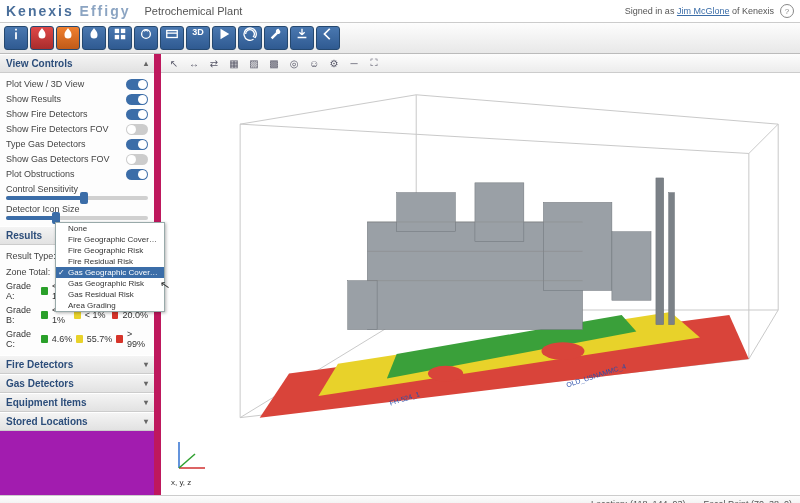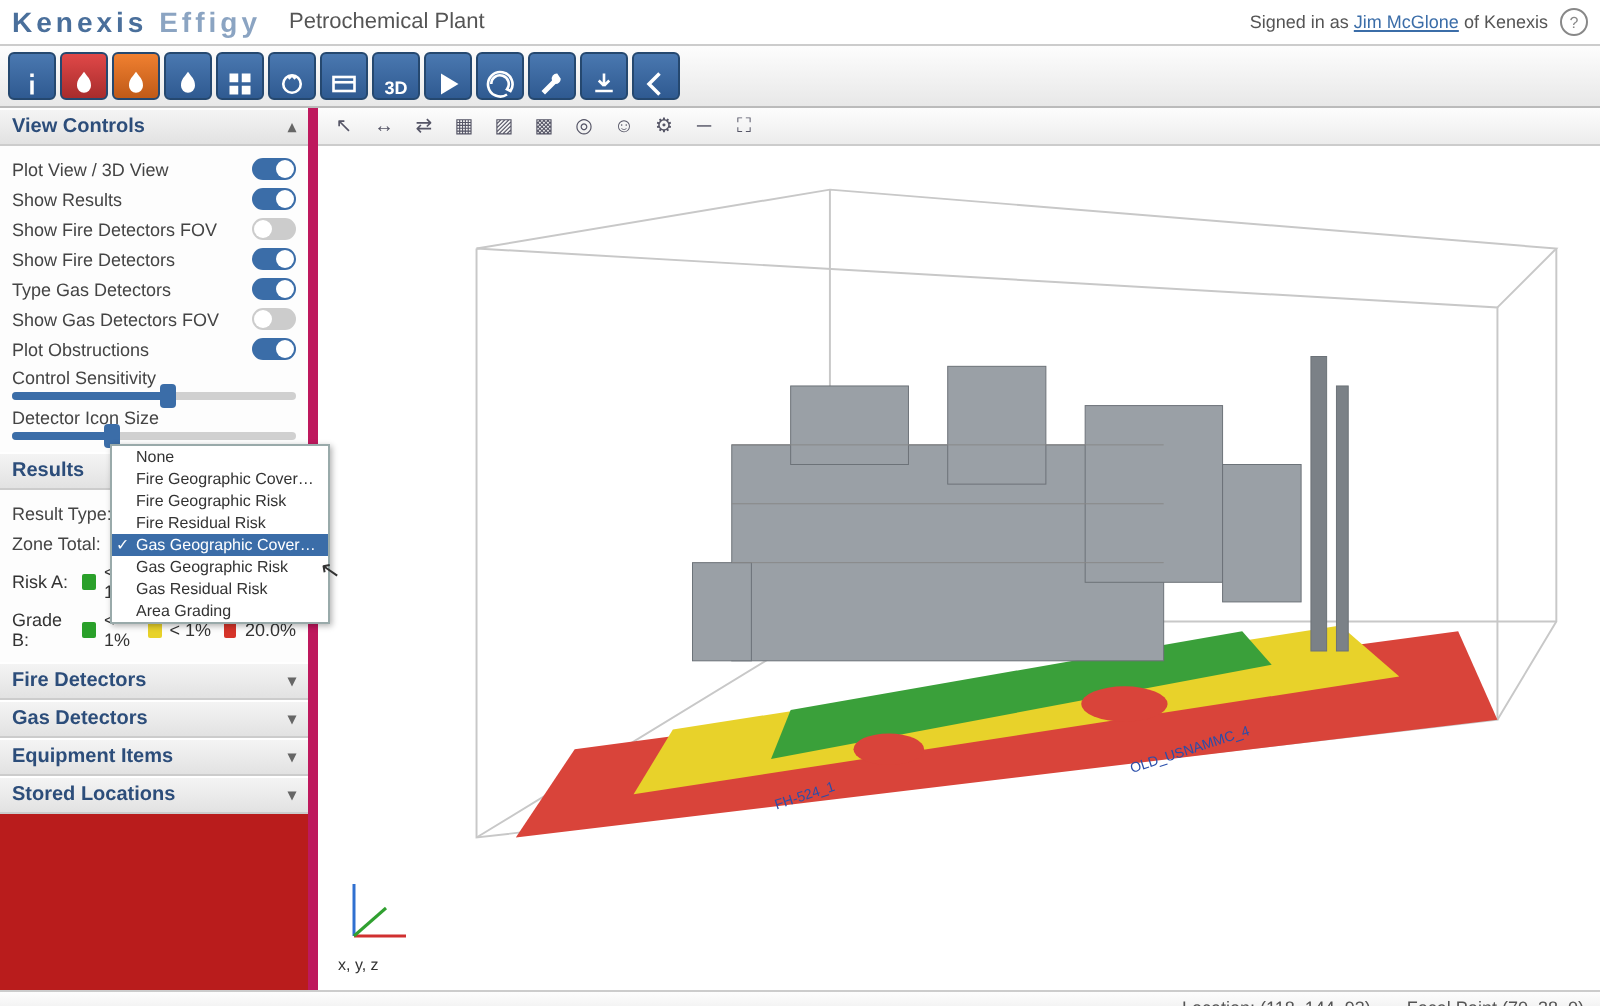--- a/index.html
+++ b/index.html
@@ -4,30 +4,30 @@
 <style>
 html,body{margin:0;padding:0;font-family:Arial,Helvetica,sans-serif;font-size:10px;color:#333;background:#fff;width:800px;height:503px;overflow:hidden}
 .header{display:flex;align-items:center;padding:2px 6px;border-bottom:1px solid #ccc;height:18px;background:#fff}
 .brand{color:#4a6f9b;font-family:'Trebuchet MS',sans-serif;font-size:14px;letter-spacing:2px;font-weight:bold}
 .brand .light{color:#8ba4c2}
 .plant{margin-left:14px;color:#555;font-size:11px}
 .header-right{margin-left:auto;color:#555;font-size:9px;display:flex;align-items:center;gap:6px}
 .header-right a{color:#3b6da8;text-decoration:underline}
 .help-icon{width:12px;height:12px;border:1px solid #888;border-radius:50%;display:inline-flex;align-items:center;justify-content:center;color:#888;font-size:8px}
 .toolbar{display:flex;align-items:center;padding:2px 4px;gap:2px;background:linear-gradient(#fdfdfd,#e8e8e8);border-bottom:1px solid #bbb;height:26px}
-.tbtn{width:22px;height:22px;background:linear-gradient(#4a78b0,#2f5a91);border:1px solid #25486f;border-radius:3px;display:flex;align-items:flex-end;justify-content:center;color:#fff;font-size:11px;cursor:pointer}
+.tbtn{width:22px;height:22px;background:linear-gradient(#4a78b0,#2f5a91);border:1px solid #25486f;border-radius:3px;display:flex;align-items:flex-start;justify-content:center;color:#fff;font-size:11px;cursor:pointer}
 .tbtn svg{width:14px;height:14px;fill:#fff}
 .tbtn.flame1{background:linear-gradient(#e04848,#a82c2c)}
 .tbtn.flame2{background:linear-gradient(#f08030,#c05a18)}
 .content{display:flex;height:calc(503px - 18px - 28px - 16px)}
-.sidebar{width:154px;background:#b91c1c;border-right:5px solid #be185d;display:flex;flex-direction:column;overflow:hidden}
+.sidebar{width:154px;background:#a21caf;border-right:7px solid #be185d;display:flex;flex-direction:column;overflow:hidden}
 .panel-hdr{background:linear-gradient(#f4f4f4,#e2e2e2);border-top:1px solid #fff;border-bottom:1px solid #ccc;padding:3px 6px;color:#2c4d7a;font-weight:bold;font-size:10px;display:flex;align-items:center;cursor:pointer}
 .panel-hdr .arrow{margin-left:auto;color:#666;font-size:8px}
 .panel-body{padding:4px 6px;background:#fdfdfd}
-.row{display:flex;align-items:center;justify-content:space-between;padding:2px 0;font-size:9px;color:#444}
+.row{display:flex;justify-content:space-between;padding:2px 0;font-size:9px;color:#444}
 .toggle{width:22px;height:11px;border-radius:6px;background:#3b6da8;position:relative}
 .toggle::after{content:"";position:absolute;width:9px;height:9px;background:#fff;border-radius:50%;top:1px;right:1px}
 .toggle.off{background:#ccc}
 .toggle.off::after{left:1px;right:auto}
 .slider{width:100%;height:4px;background:#d0d0d0;border-radius:2px;position:relative;margin-top:2px}
 .slider .track{position:absolute;height:4px;background:#3b6da8;border-radius:2px;left:0}
 .slider .thumb{position:absolute;width:8px;height:12px;background:#3b6da8;border-radius:2px;top:-4px;transform:translateX(-50%)}
 .results-row{display:flex;align-items:center;font-size:9px;padding:2px 0;gap:4px}
 .sw{width:8px;height:8px;border-radius:1px}
 .sw.g{background:#2aa02a}.sw.y{background:#e8d22a}.sw.r{background:#d6342a}
@@ -148,26 +148,26 @@
     <div class="panel-body" id="vcBody">
         <div class="row">
           <span>Plot View / 3D View</span>
           <span class="toggle"></span>
         </div>
         <div class="row">
           <span>Show Results</span>
           <span class="toggle"></span>
         </div>
         <div class="row">
+          <span>Show Fire Detectors</span>
+          <span class="toggle"></span>
+        </div>
+        <div class="row">
           <span>Show Fire Detectors FOV</span>
           <span class="toggle off"></span>
-        </div>
-        <div class="row">
-          <span>Show Fire Detectors</span>
-          <span class="toggle"></span>
         </div>
         <div class="row">
           <span>Type Gas Detectors</span>
           <span class="toggle"></span>
         </div>
         <div class="row">
           <span>Show Gas Detectors FOV</span>
           <span class="toggle off"></span>
         </div>
         <div class="row">
@@ -197,36 +197,45 @@
     <div class="panel-body">
       <div class="row">
         <span>Result Type:</span>
         <span class="refresh">⟳</span>
       </div>
       <div class="row">
           <span>Zone Total:</span>
         </div>
       <div id="gradeRows">
           <div class="results-row">
-            <span style="width:38px">Risk A:</span>
+            <span style="width:38px">Grade A:</span>
             <span class="sw g"></span>
             <span style="width:22px">&lt; 1%</span>
             <span class="sw y"></span>
             <span style="width:28px">&lt; 1%</span>
             <span class="sw r"></span>
             <span>66.7%</span>
           </div>
           <div class="results-row">
             <span style="width:38px">Grade B:</span>
             <span class="sw g"></span>
             <span style="width:22px">&lt; 1%</span>
             <span class="sw y"></span>
             <span style="width:28px">&lt; 1%</span>
             <span class="sw r"></span>
             <span>20.0%</span>
+          </div>
+          <div class="results-row">
+            <span style="width:38px">Grade C:</span>
+            <span class="sw g"></span>
+            <span style="width:22px">4.6%</span>
+            <span class="sw y"></span>
+            <span style="width:28px">55.7%</span>
+            <span class="sw r"></span>
+            <span>&gt; 99%</span>
           </div>
         </div>
     </div>
 
     <div id="collapsedSections">
         <div class="panel-hdr">
           <span>Fire Detectors</span>
           <span class="arrow">▾</span>
         </div>
         <div class="panel-hdr">

